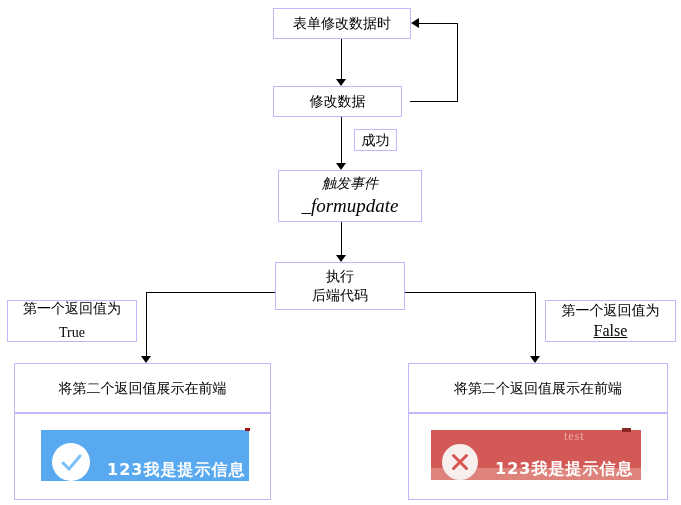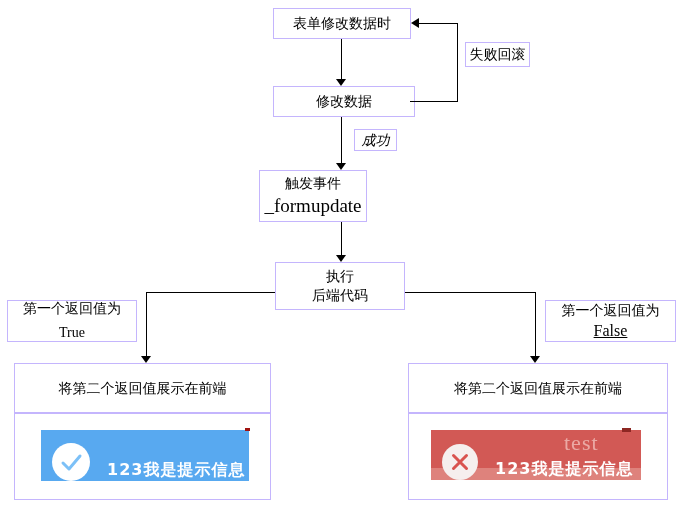--- a/index.html
+++ b/index.html
@@ -23,58 +23,55 @@
   .toast{
     position:absolute;box-sizing:border-box;display:flex;align-items:flex-end;
     color:#fff;font-size:16px;font-weight:bold;letter-spacing:1px;
   }
   .toast-success{left:26px;top:16px;width:208px;height:51px;background:#58a9f0;}
   .toast-error{left:22px;top:16px;width:210px;height:50px;
     background:linear-gradient(to bottom,#d25955 0%,#d25955 76%,#de827c 76%,#de827c 100%);}
   .toast .icon{flex:0 0 auto;margin-left:11px;margin-right:17px;display:block;}
   .watermark{
     position:absolute;left:133px;top:-2px;font-family:"Liberation Serif",serif;
-    font-size:22px;font-weight:normal;letter-spacing:1px;
+    font-size:12px;font-weight:normal;letter-spacing:1px;
     color:rgba(255,235,230,0.55);pointer-events:none;
   }
   .artifact{position:absolute;}
 </style>
 </head>
 <body>
 
 <div class="canvas">
 
   <div class="node" style="left:273px;top:8px;width:138px;height:31px;">
     <span>表单修改数据时</span>
   </div>
 
   <div class="line" style="left:341px;top:39px;width:1px;height:42px;"></div>
   <div class="arrow-down" style="left:336px;top:79px;"></div>
 
-  <div class="node" style="left:273px;top:86px;width:142px;height:31px;">
+  <div class="node" style="left:273px;top:86px;width:129px;height:31px;">
     <span>修改数据</span>
   </div>
 
   <div class="line" style="left:410px;top:101px;width:48px;height:1px;"></div>
   <div class="line" style="left:457px;top:23px;width:1px;height:79px;"></div>
   <div class="line" style="left:419px;top:23px;width:39px;height:1px;"></div>
   <div class="arrow-left" style="left:411px;top:18px;"></div>
 
-  <div class="node" style="left:465px;top:42px;width:65px;height:25px;">
-    <span>失败回滚</span>
-  </div>
 
   <div class="line" style="left:341px;top:117px;width:1px;height:47px;"></div>
   <div class="arrow-down" style="left:336px;top:163px;"></div>
 
-  <div class="node" style="left:354px;top:129px;width:43px;height:22px;font-style:italic;">
+  <div class="node" style="left:354px;top:129px;width:43px;height:22px;">
     <span>成功</span>
   </div>
 
-  <div class="node" style="left:259px;top:170px;width:108px;height:52px;">
+  <div class="node" style="left:278px;top:170px;width:144px;height:52px;font-style:italic;">
     <span>触发事件</span>
     <span class="serif">_formupdate</span>
   </div>
 
   <div class="line" style="left:341px;top:222px;width:1px;height:35px;"></div>
   <div class="arrow-down" style="left:336px;top:255px;"></div>
 
   <div class="node" style="left:275px;top:262px;width:130px;height:48px;">
     <span>执行</span>
     <span>后端代码</span>

